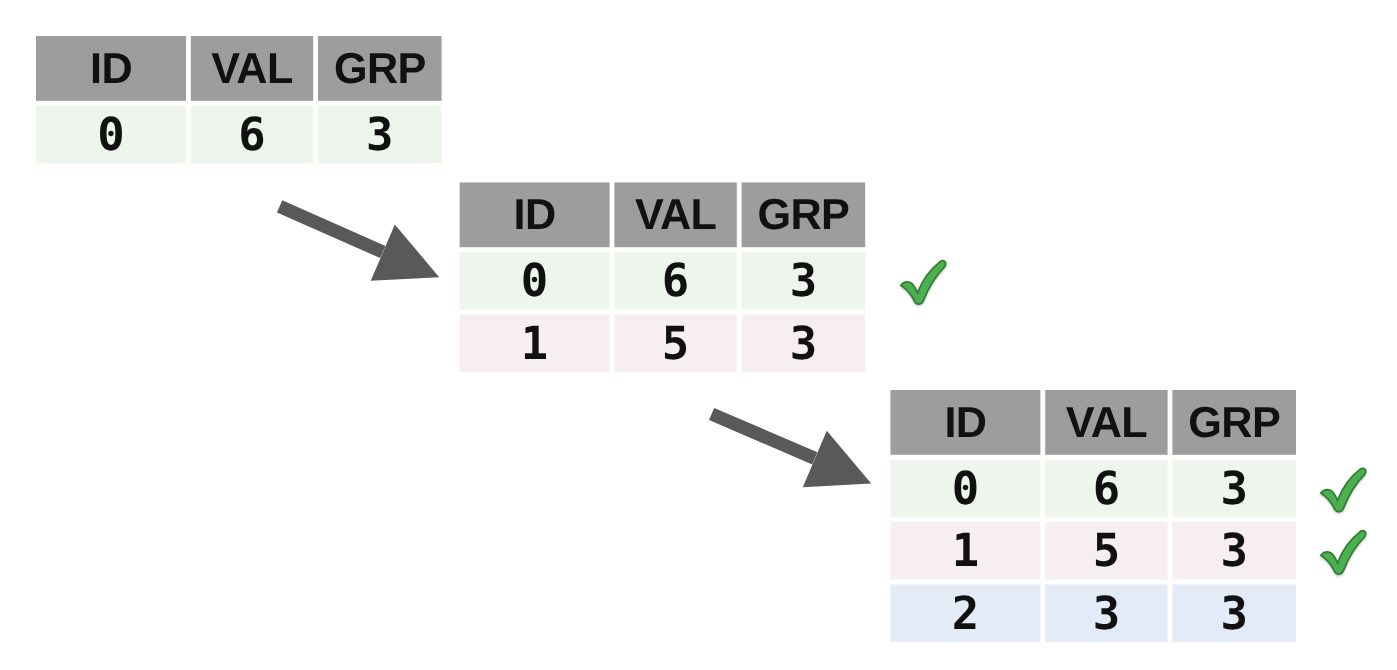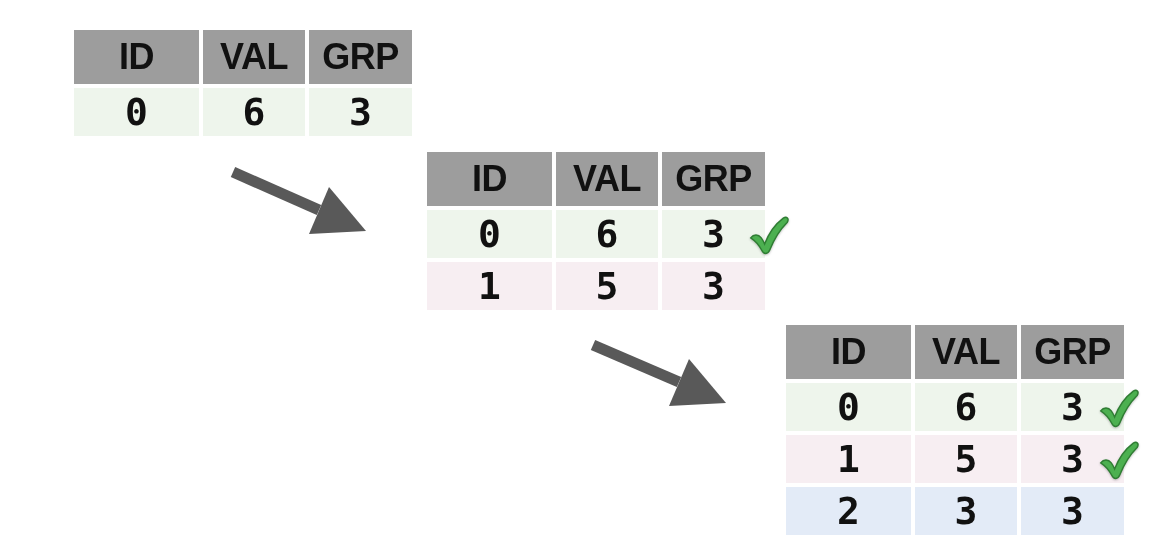--- a/index.html
+++ b/index.html
@@ -2,21 +2,21 @@
 <html style="--header-bg: #9d9d9d; --row-green: #eef5ec; --row-pink: #f7eef2; --row-blue: #e3ebf7; --arrow: #595959; --check-fill: #4cb050; --check-stroke: #2f7d33; --text: #111111; --background: #ffffff;"><head>
 <meta charset="utf-8">
 <style>
   :root{
     --header-bg:#9d9d9d; --row-green:#eef5ec; --row-pink:#f7eef2; --row-blue:#e3ebf7;
     --arrow:#595959; --check-fill:#4cb050; --check-stroke:#2f7d33; --text:#111111; --background:#ffffff;
   }
   html,body{margin:0;padding:0;}
   body{background:var(--background);font-family:"Liberation Sans",sans-serif;}
   .canvas{position:relative;width:1164px;height:558px;background:var(--background);overflow:hidden;}
-  .tbl{position:absolute;display:grid;grid-template-columns:125px 102px 103px;gap:4px;margin-left:44px;}
+  .tbl{position:absolute;display:grid;grid-template-columns:125px 102px 103px;gap:4px;}
   .cell{display:flex;align-items:center;justify-content:center;color:var(--text);}
   .hd{height:54px;background:var(--header-bg);font-weight:bold;font-size:36px;letter-spacing:-0.5px;}
   .dc{height:48px;font-family:"DejaVu Sans Mono",monospace;font-weight:bold;font-size:38px;}
   .r0{background:var(--row-green);}
   .r1{background:var(--row-pink);}
   .r2{background:var(--row-blue);}
   .check{position:absolute;width:46px;height:46px;}
   .check svg{display:block;width:100%;height:100%;filter:drop-shadow(0 1px 1px rgba(0,0,0,0.25));}
   .overlay{position:absolute;left:0;top:0;pointer-events:none;}
   .overlay line{stroke:var(--arrow);stroke-width:11;}

